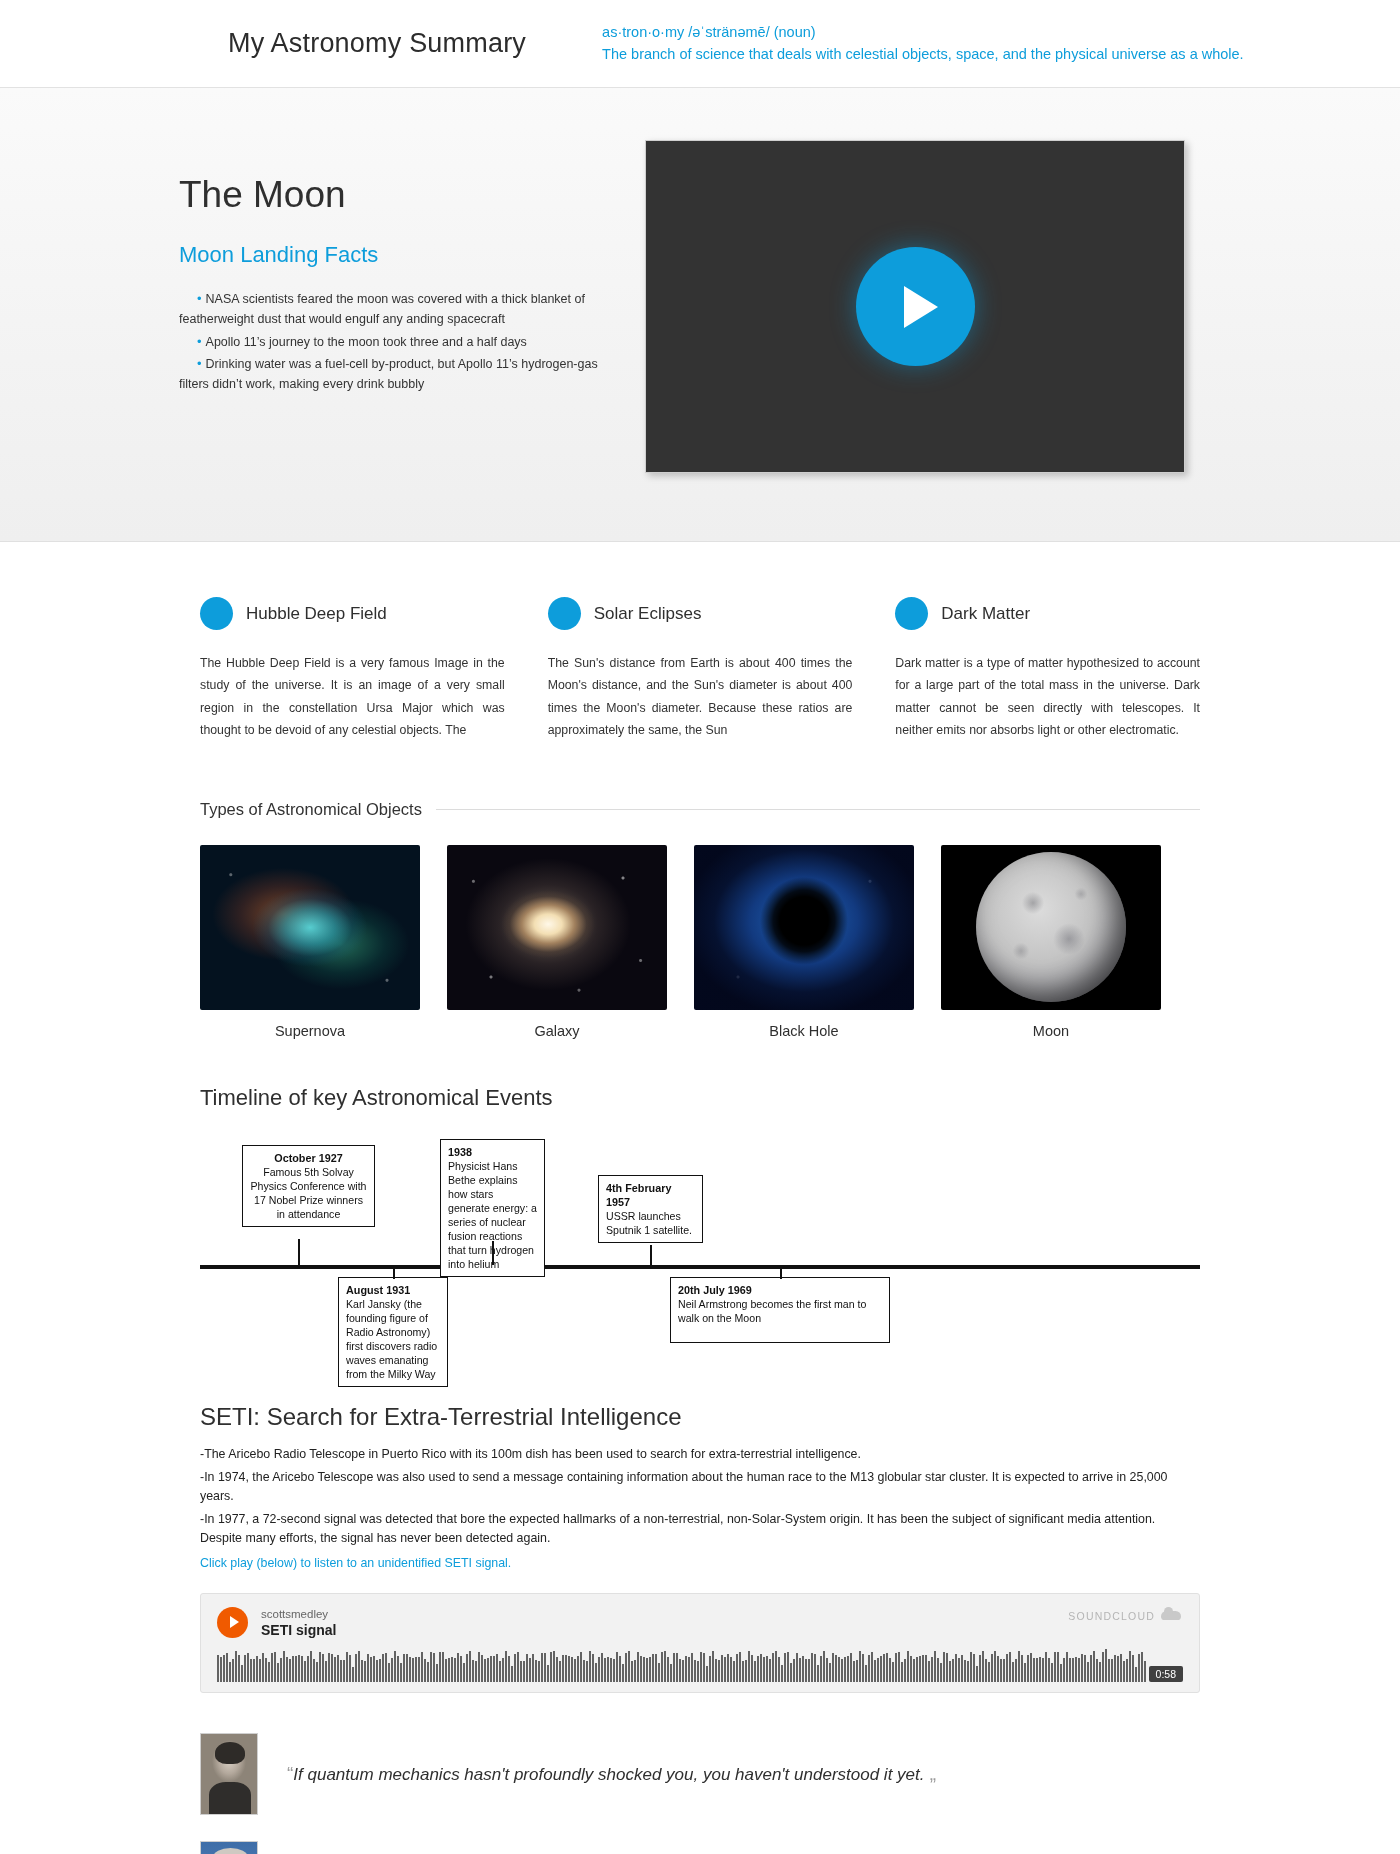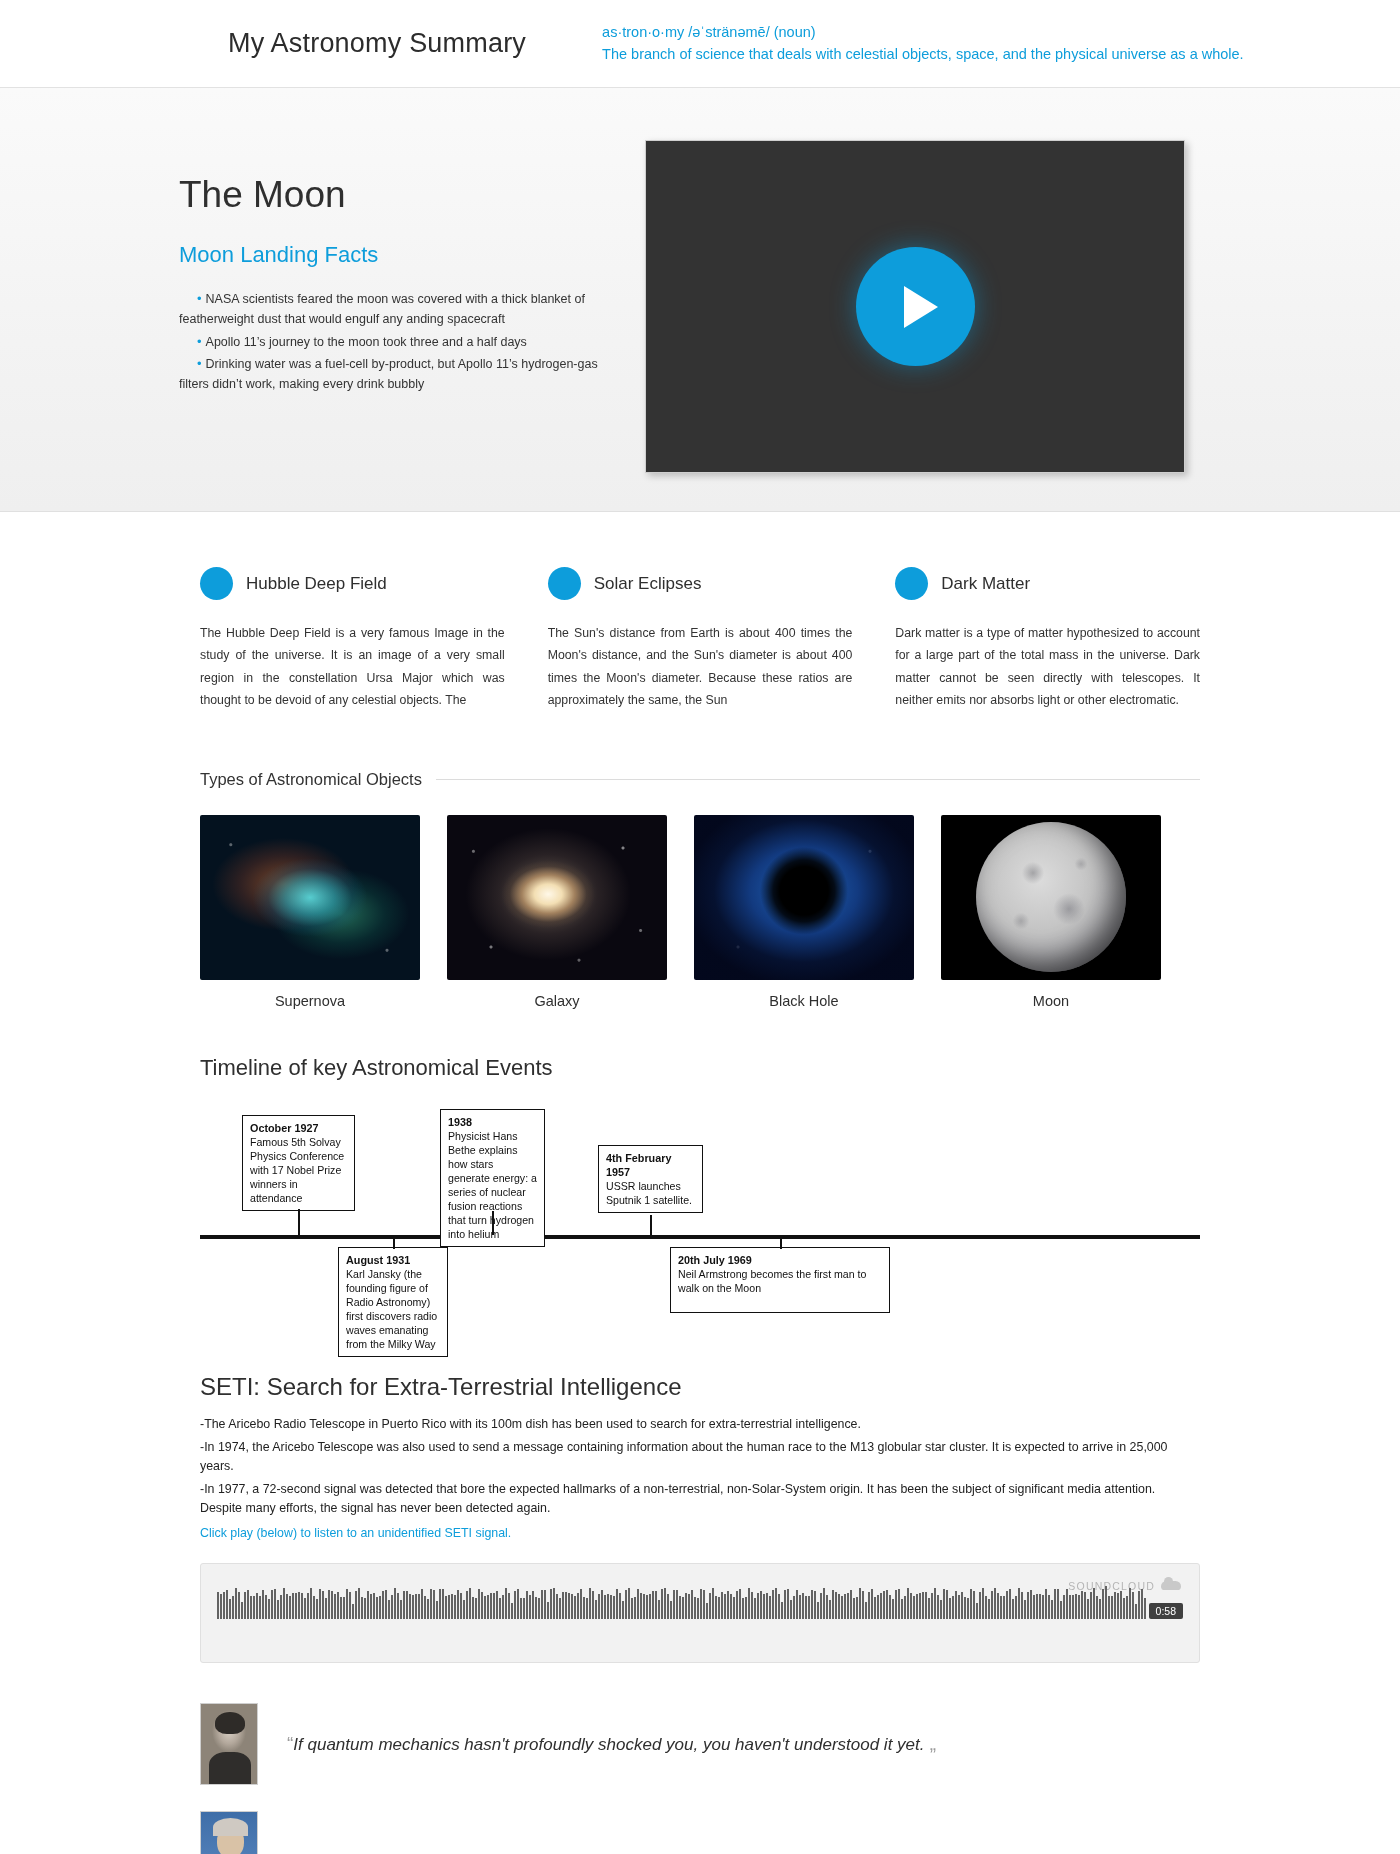--- a/index.html
+++ b/index.html
@@ -36,21 +36,21 @@
   }
   .definition .meaning {
     font-size: 14.5px;
     color: #0d9ddb;
   }
 
   
   .hero {
     background: linear-gradient(to bottom, #fafafa 0%, #f3f3f3 60%, #efefef 100%);
     border-bottom: 1px solid #e0e0e0;
-    padding: 52px 0 38px 0;
+    padding: 52px 0 68px 0;
     position: relative;
   }
   .hero-inner {
     width: 1050px;
     margin: 0 auto;
     display: flex;
     gap: 40px;
     align-items: flex-start;
   }
   .hero-left { width: 430px; padding-top: 34px; }
@@ -475,21 +475,21 @@
     </div>
     <div class="gal-caption">Moon</div>
   </div>
 </div>
 
 <div class="timeline-title">Timeline of key Astronomical Events</div>
 
 <div class="timeline">
   <div class="tl-axis"></div>
 
-  <div class="tl-box" style="left:42px; top:8px; width:113px;">
+  <div class="tl-box" style="left:42px; top:8px; width:133px;text-align:center;">
     <b>October 1927</b>
     <div>Famous 5th Solvay Physics Conference with 17 Nobel Prize winners in attendance</div>
   </div>
   <div class="tl-stem" style="left:98px; top:102px; height:26px;"></div>
 
   <div class="tl-box" style="left:138px; top:140px; width:110px;">
     <b>August 1931</b>
     <div>Karl Jansky (the founding figure of Radio Astronomy) first discovers radio waves emanating from the Milky Way</div>
   </div>
   <div class="tl-stem" style="left:193px; top:132px; height:10px;"></div>
@@ -515,20 +515,29 @@
 
 <div class="seti">
   <h2>SETI: Search for Extra-Terrestrial Intelligence</h2>
   <p>-The Aricebo Radio Telescope in Puerto Rico with its 100m dish has been used to search for extra-terrestrial intelligence.</p>
   <p>-In 1974, the Aricebo Telescope was also used to send a message containing information about the human race to the M13 globular star cluster. It is expected to arrive in 25,000 years.</p>
   <p>-In 1977, a 72-second signal was detected that bore the expected hallmarks of a non-terrestrial, non-Solar-System origin. It has been the subject of significant media attention. Despite many efforts, the signal has never been detected again.</p>
   <a class="link" href="#">Click play (below) to listen to an unidentified SETI signal.</a>
 </div>
 
 <div class="player">
+  <div class="player-top">
+    <div class="sc-play">
+      <i></i>
+    </div>
+    <div>
+      <div class="sc-user">scottsmedley</div>
+      <div class="sc-track">SETI signal</div>
+    </div>
+  </div>
   <div class="sc-brand">
     <span>SOUNDCLOUD</span>
     <span class="cloud-icon"></span>
   </div>
   <div class="wave-wrap">
     <div class="wave-bars" id="waveBars">
         <span style="height: 27px;"></span>
         <span style="height: 24.5093px;"></span>
         <span style="height: 26.4927px;"></span>
         <span style="height: 28.6055px;"></span>

